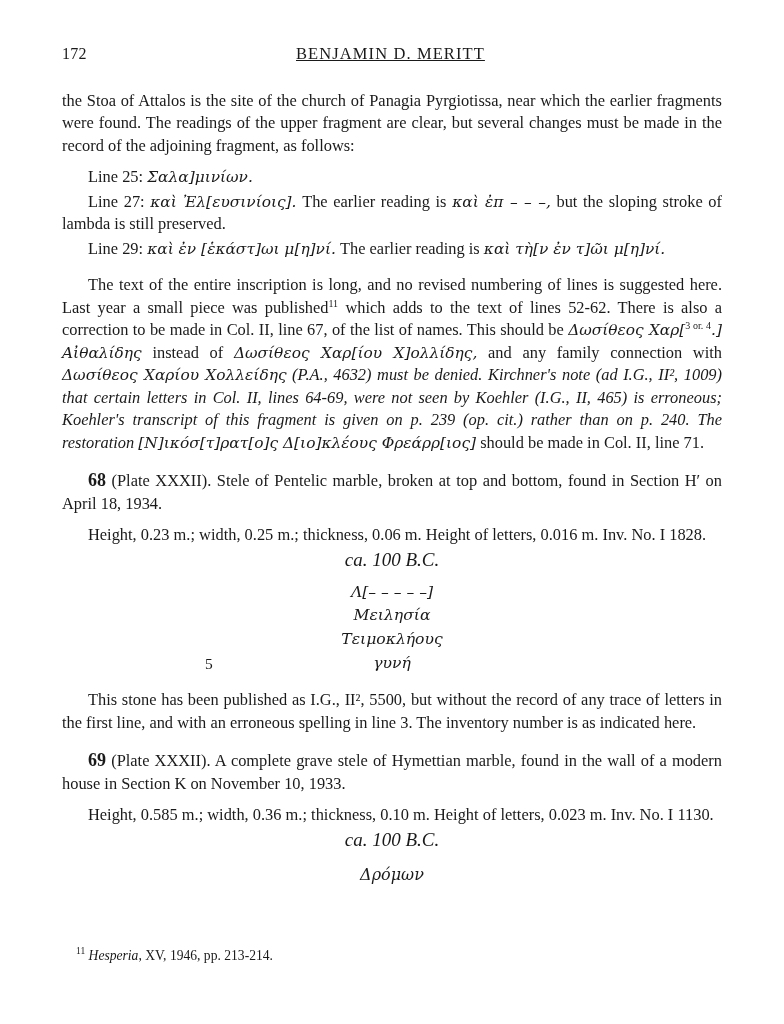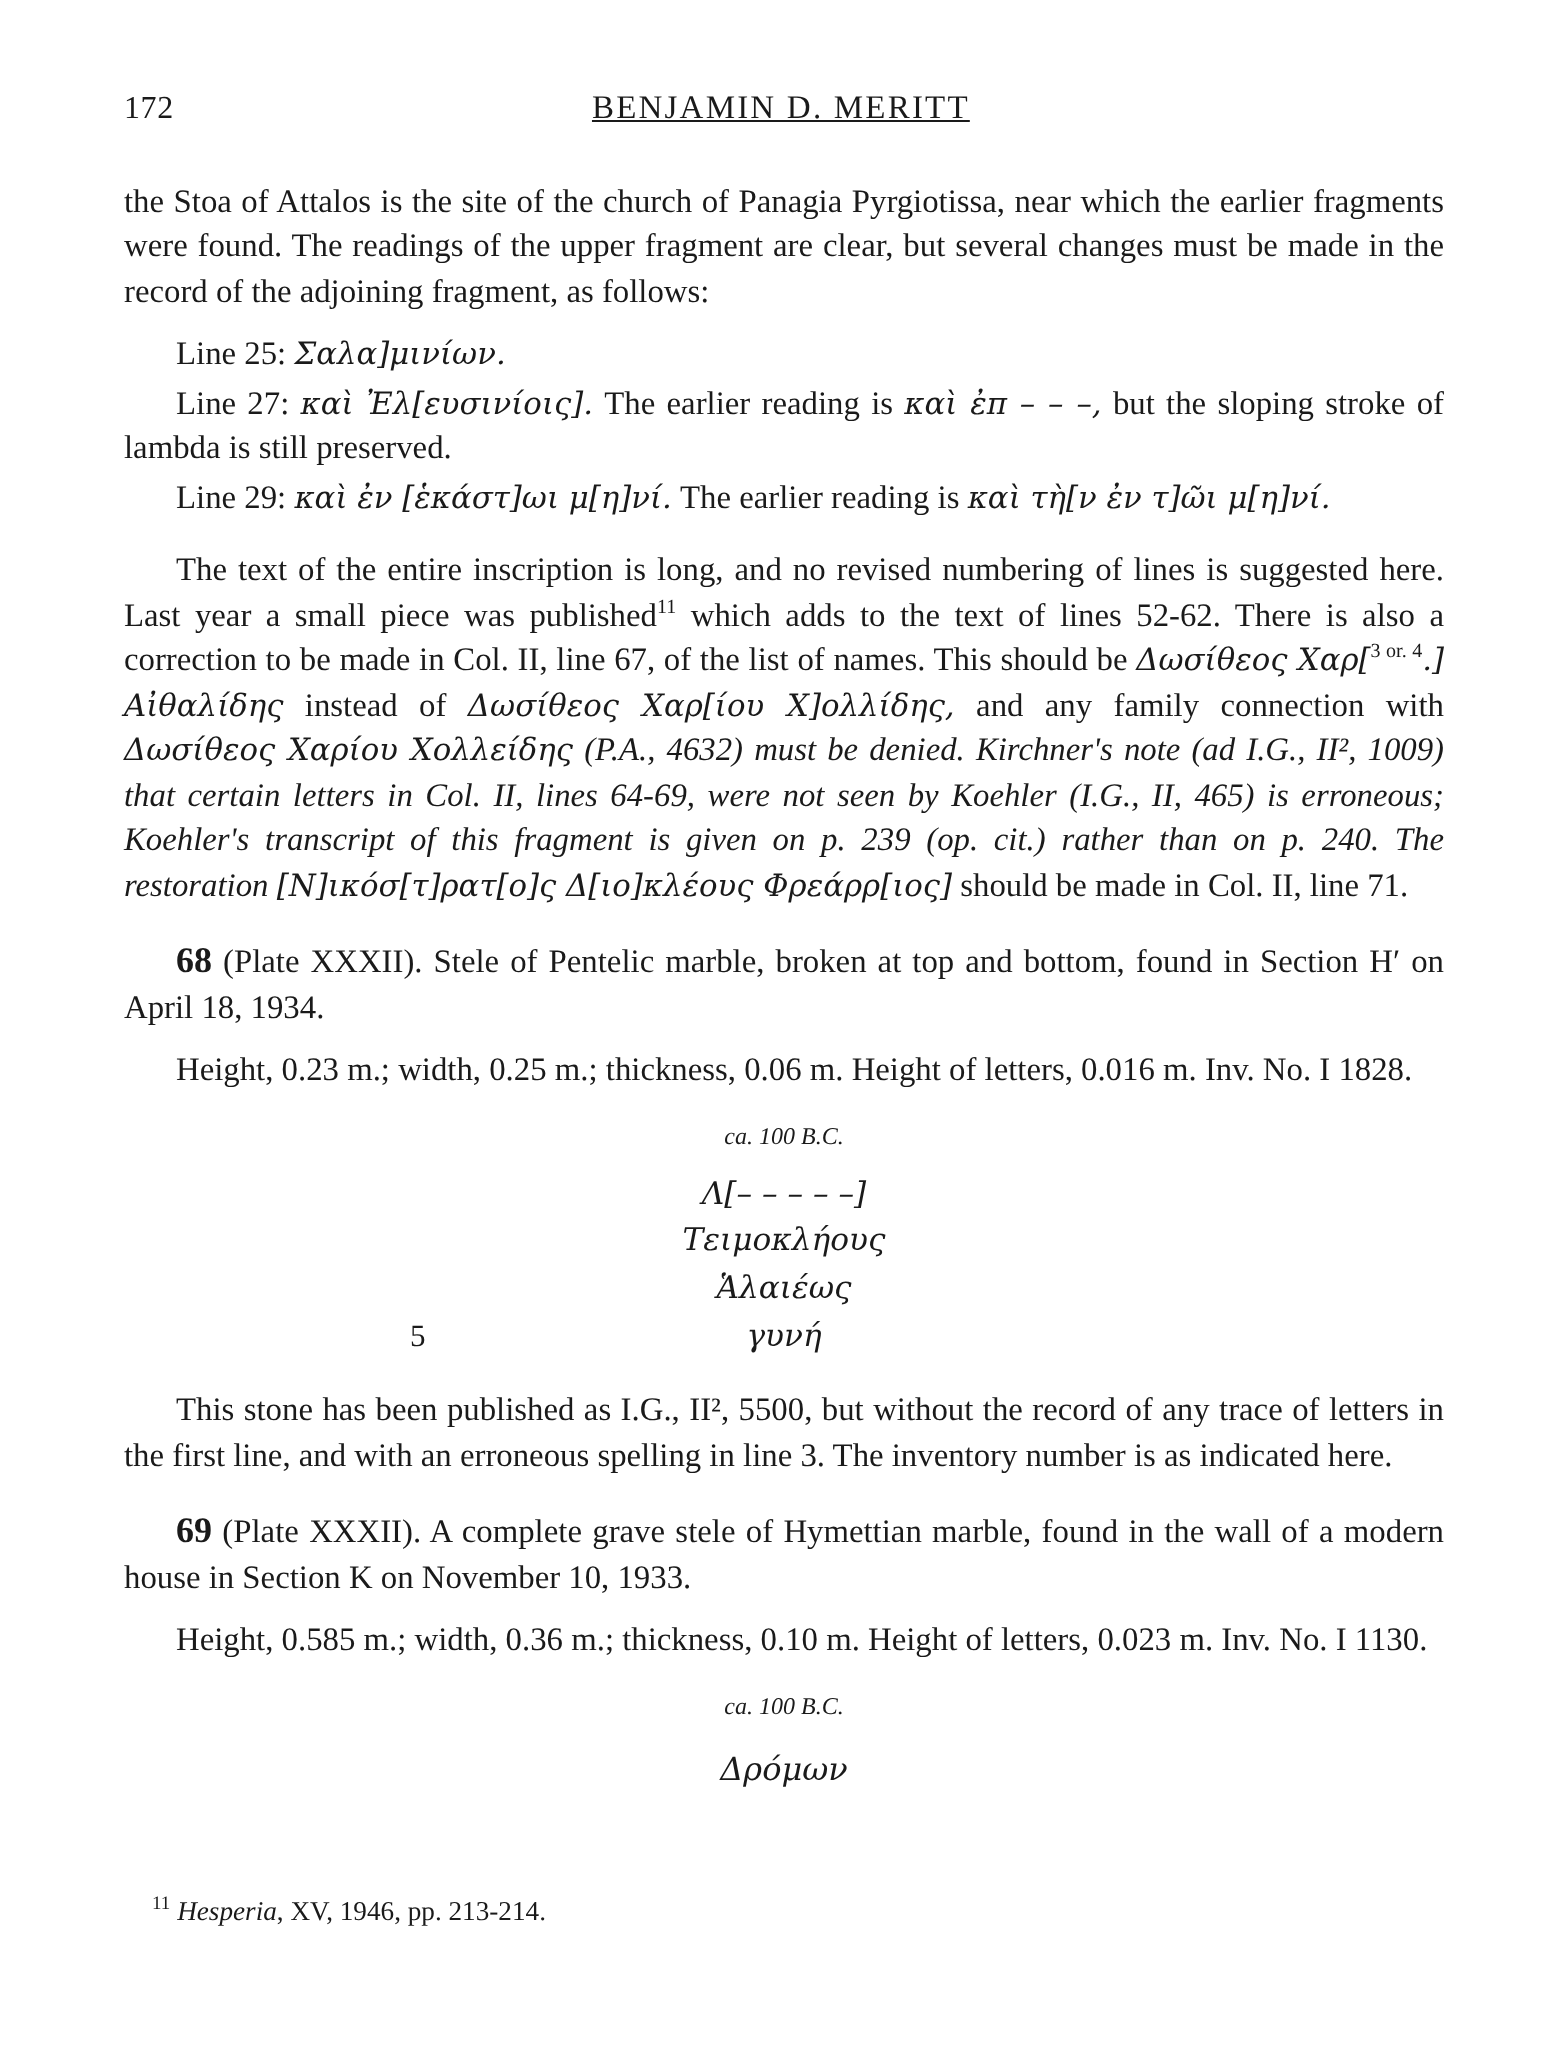--- a/index.html
+++ b/index.html
@@ -75,22 +75,22 @@
     font-size: 10px;
     vertical-align: super;
     line-height: 0;
   }
   .entry-num {
     font-weight: bold;
     font-size: 18px;
   }
   .date-line {
     text-align: center;
-    margin: 14px 0 10px 0;
-    font-size: 12px;
+    margin: 2px 0 10px 0;
+    font-size: 19px;
   }
   .inscription {
     margin: 0 auto;
     width: 270px;
     position: relative;
     font-family: "DejaVu Serif", serif;
   }
   .insc-line {
     text-align: center;
     font-style: italic;
@@ -180,25 +180,25 @@
       <span class="it">ca. 100 B.C.</span>
     </div>
 
     <div class="inscription">
       <div class="insc-line">
         <span class="lineno"></span>
         <span>Λ[– – – – –]</span>
       </div>
       <div class="insc-line">
         <span class="lineno"></span>
+        <span>Μειλησία</span>
+      </div>
+      <div class="insc-line">
+        <span class="lineno"></span>
         <span>Τειμοκλήους</span>
-      </div>
-      <div class="insc-line">
-        <span class="lineno"></span>
-        <span>Ἁλαιέως</span>
       </div>
       <div class="insc-line">
         <span class="lineno">5</span>
         <span>γυνή</span>
       </div>
     </div>
 
     <p class="body indent gap">This stone has been published as I.G., II², 5500, but without the record of any trace of letters in the first line, and with an erroneous spelling in line 3. The inventory number is as indicated here.</p>
 
     <p class="body indent gap">

